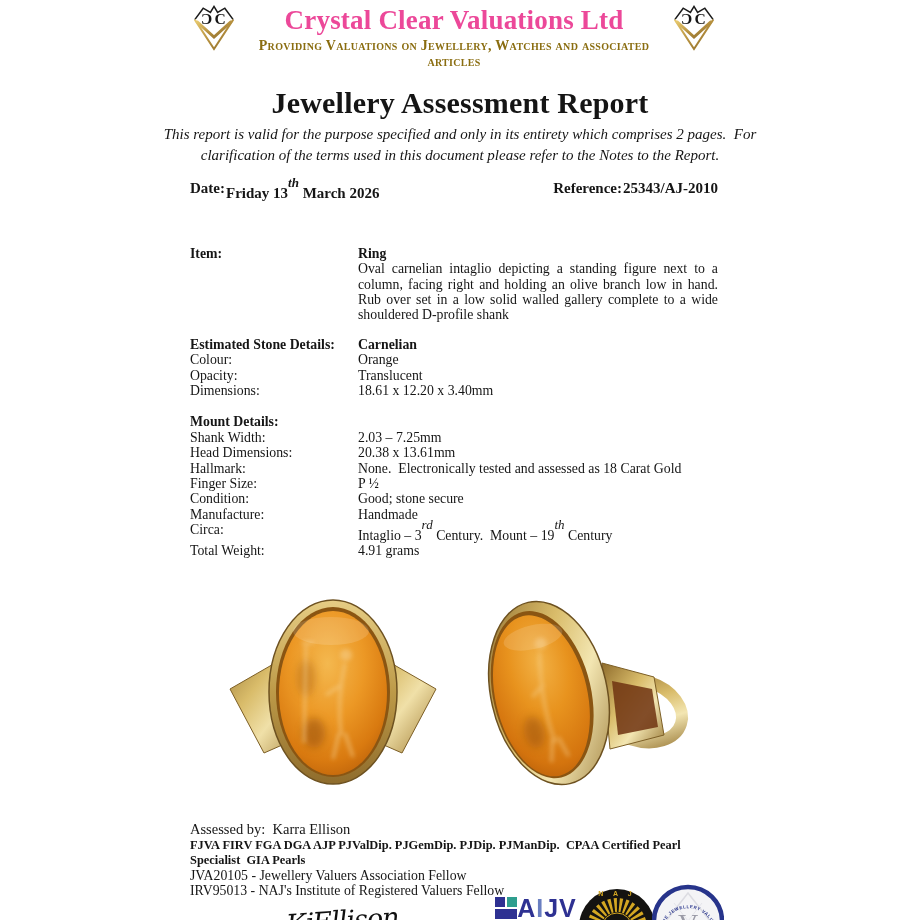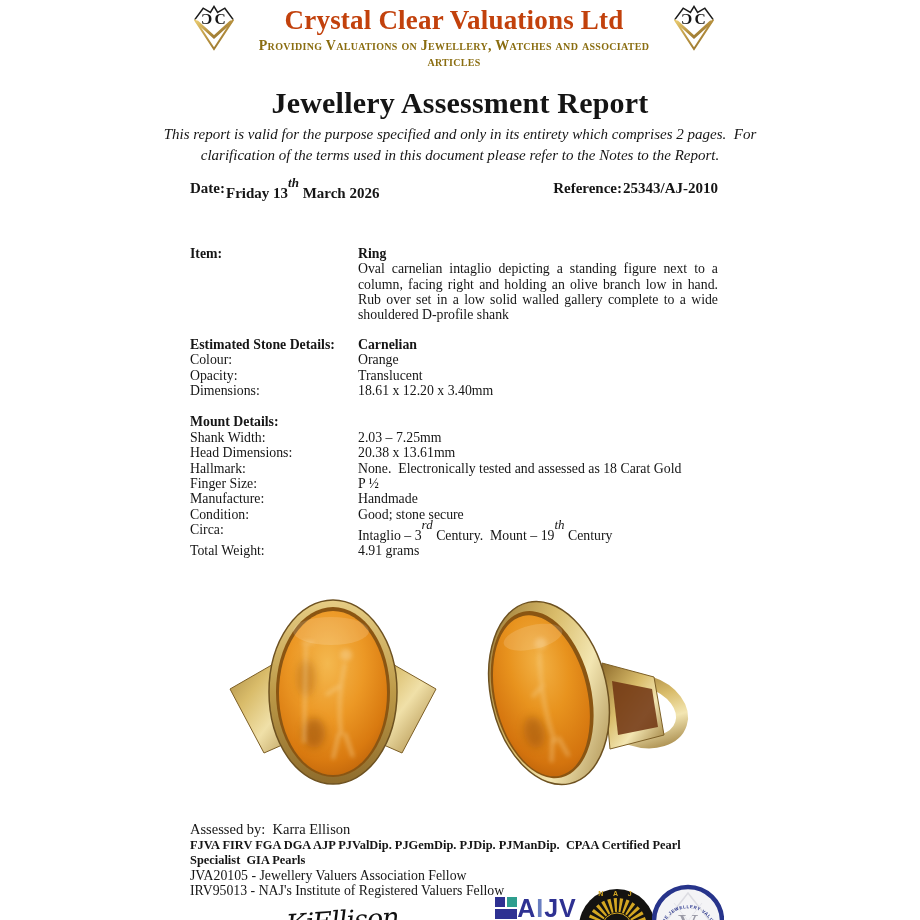--- a/index.html
+++ b/index.html
@@ -3,21 +3,21 @@
 <meta charset="utf-8">
 <style>
   html,body{margin:0;padding:0;background:#ffffff;}
   #page{position:relative;width:920px;height:920px;background:#ffffff;overflow:hidden;
         font-family:"Liberation Serif",serif;color:#151515;}
   .pre{white-space:pre-wrap;}
 
   
   .header{width:532px;margin:4px 0 0 188px;display:flex;justify-content:space-between;align-items:flex-start;}
   .hdr-center{text-align:center;flex:1;padding-top:2px;}
-  .company-name{font-size:27px;font-weight:600;color:#c2410c;letter-spacing:.2px;line-height:1.1;}
+  .company-name{font-size:27px;font-weight:600;color:#ec4899;letter-spacing:.2px;line-height:1.1;}
   .tagline{font-size:14px;font-weight:bold;font-variant:small-caps;color:#8a6d10;margin-top:2px;letter-spacing:.3px;}
 
   
   .report-title{text-align:center;font-size:30px;font-weight:bold;margin-top:16px;letter-spacing:.2px;}
   .disclaimer{text-align:center;font-style:italic;font-size:15px;line-height:21px;margin-top:4px;}
 
   
   .daterow{width:528px;margin:14px 0 0 190px;display:flex;justify-content:space-between;
            font-weight:bold;font-size:15px;}
   .daterow .pair{display:flex;gap:1px;}
@@ -159,26 +159,26 @@
       </div>
       <div class="row">
         <span class="lbl">Hallmark:</span>
         <span class="val pre">None.  Electronically tested and assessed as 18 Carat Gold</span>
       </div>
       <div class="row">
         <span class="lbl">Finger Size:</span>
         <span class="val pre">P ½</span>
       </div>
       <div class="row">
+        <span class="lbl">Condition:</span>
+        <span class="val pre">Good; stone secure</span>
+      </div>
+      <div class="row">
         <span class="lbl">Manufacture:</span>
         <span class="val pre">Handmade</span>
-      </div>
-      <div class="row">
-        <span class="lbl">Condition:</span>
-        <span class="val pre">Good; stone secure</span>
       </div>
       <div class="row">
         <span class="lbl">Circa:</span>
         <span class="val"><span class="pre">Intaglio – 3</span><sup class="sx">rd</sup><span class="pre"> Century.  Mount – 19</span><sup class="sx">th</sup><span class="pre"> Century</span></span>
       </div>
       <div class="row">
         <span class="lbl">Total Weight:</span>
         <span class="val pre">4.91 grams</span>
       </div>
     </div>

